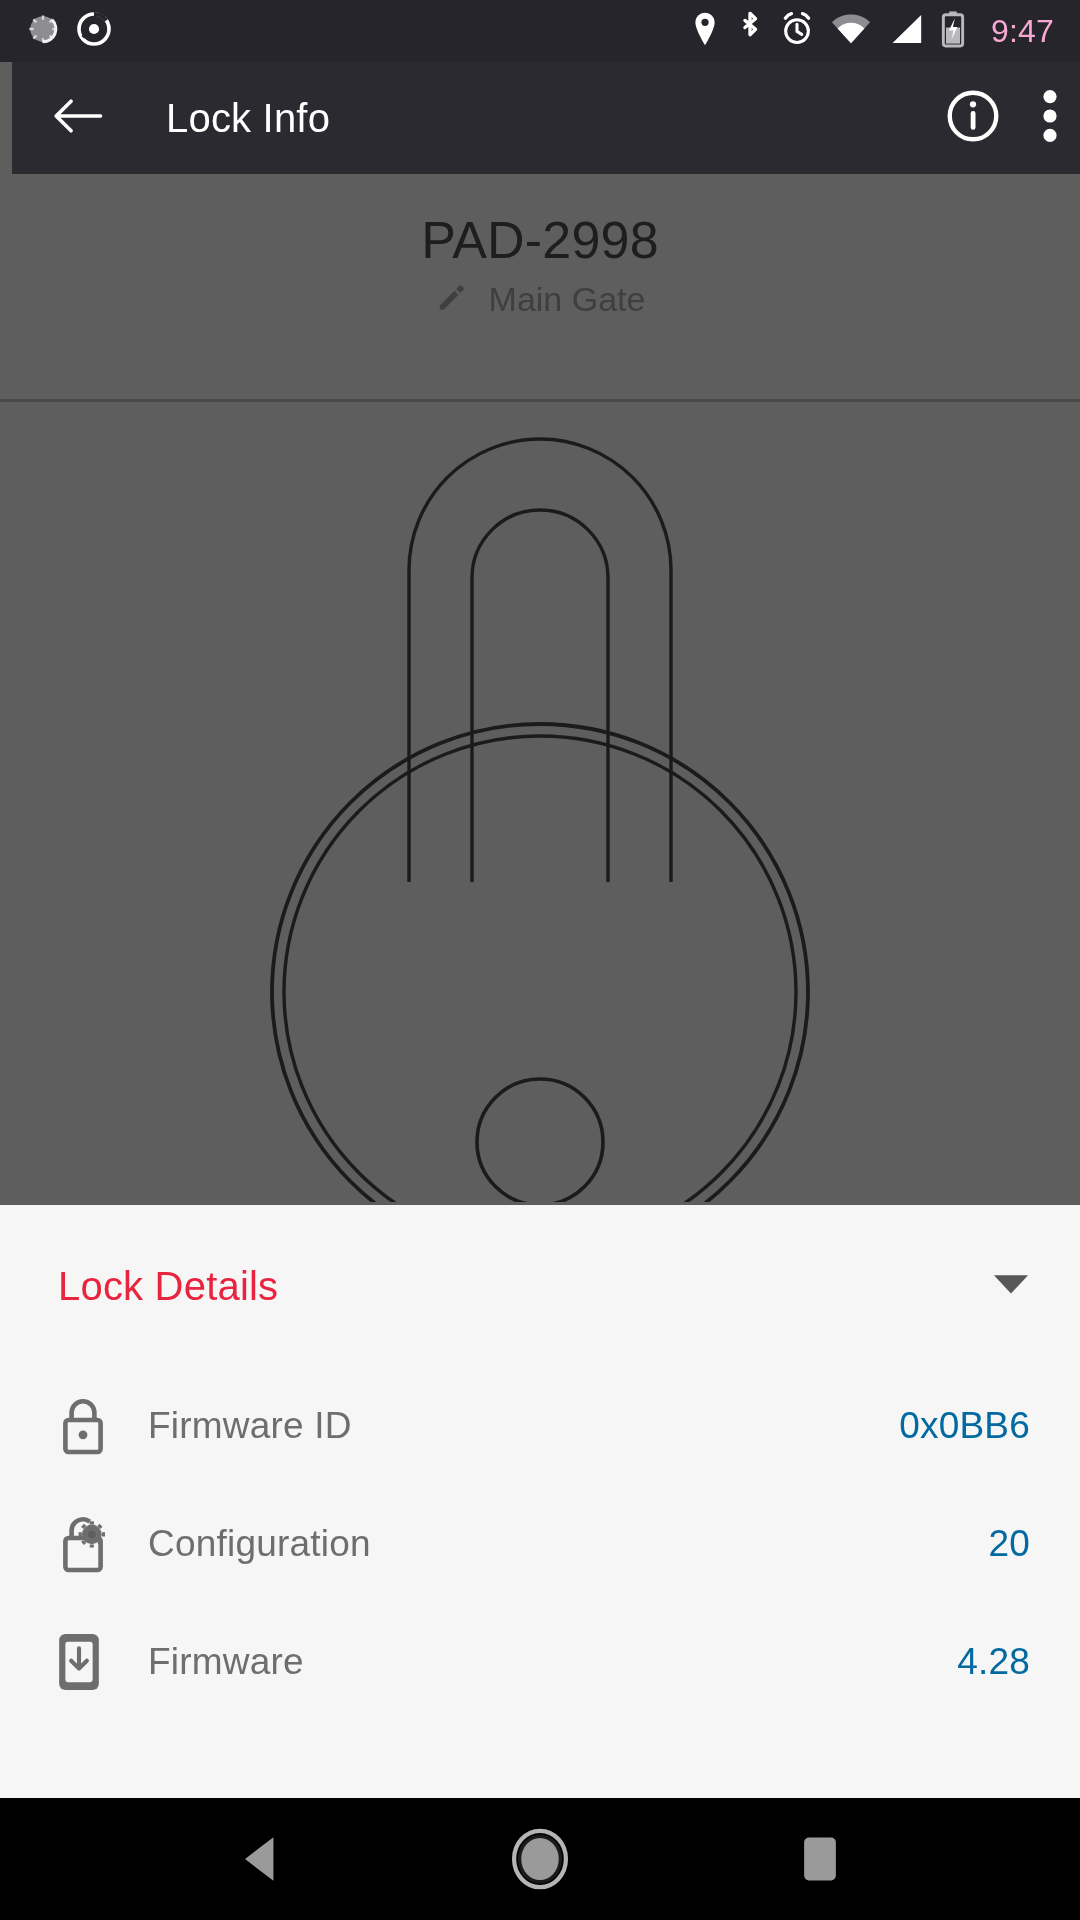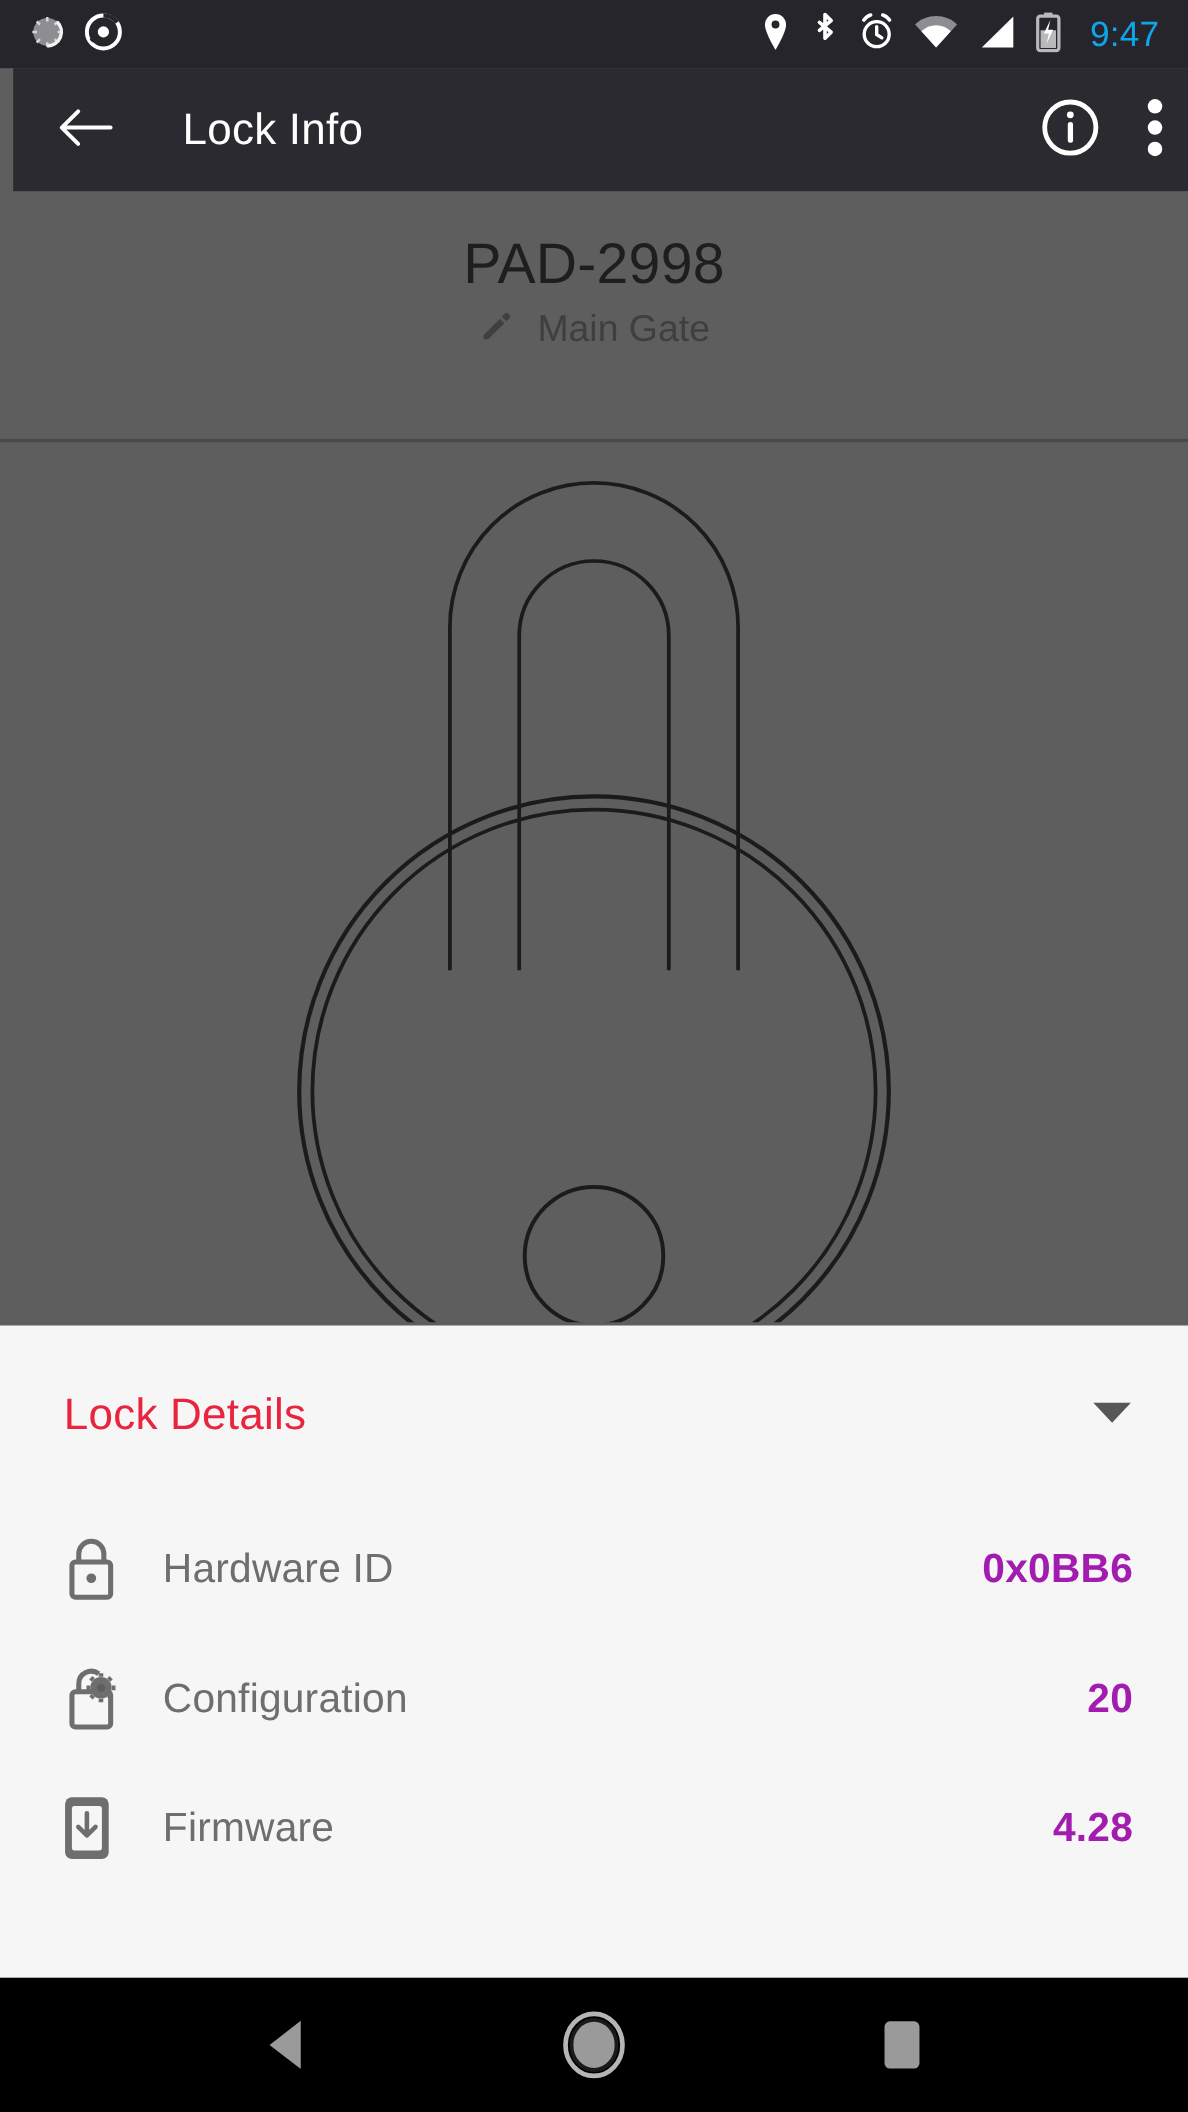--- a/index.html
+++ b/index.html
@@ -14,21 +14,21 @@
   
   .statusbar{
     position:absolute; top:0; left:0; width:1080px; height:62px;
     background:#26252b; display:flex; align-items:center;
     padding:0 26px;
   }
   .sb-left{ display:flex; align-items:center; gap:16px; }
   .sb-right{ margin-left:auto; display:flex; align-items:center; gap:17px; }
   .sb-ico{ display:block; }
   .sb-clock{
-    color:#0ea5e9; font-size:32px; letter-spacing:.2px;
+    color:#f9a8d4; font-size:32px; letter-spacing:.2px;
     margin-left:9px; line-height:1; font-weight:400;
   }
 
   
   .appbar{
     position:absolute; top:62px; left:12px; width:1080px; height:112px;
     background:#2b2a30; display:flex; align-items:center;
     padding:0 34px 0 40px;
   }
   .appbar-title{
@@ -75,21 +75,21 @@
 
   .row{
     height:118px; display:flex; align-items:center; padding:0 50px 0 56px;
   }
   .row-icon{ width:68px; display:flex; align-items:center; justify-content:flex-start; }
   .row-label{
     color:#6e6e6e; font-size:37px; font-weight:400; margin-left:24px;
     letter-spacing:.2px;
   }
   .row-value{
-    margin-left:auto; color:#a21caf; font-size:37px; font-weight:700;
+    margin-left:auto; color:#0369a1; font-size:37px; font-weight:400;
     letter-spacing:.2px;
   }
 
   
   .navbar{
     position:absolute; bottom:0; left:0; width:1080px; height:122px;
     background:#000000; display:flex; align-items:center;
     justify-content:space-around; padding:0 120px;
   }
   .nav-btn{ display:flex; align-items:center; justify-content:center; width:130px; height:122px; }
@@ -226,21 +226,21 @@
   </div>
 
   <div class="row">
     <span class="row-icon">
       <svg width="54" height="60" viewBox="0 0 26 30">
         <path d="M7.3 12V8.3a5.7 5.7 0 0 1 11.4 0V12" fill="none" stroke="#6e6e6e" stroke-width="2.3"></path>
         <rect x="4.2" y="12" width="17.6" height="16" rx="1.6" fill="none" stroke="#6e6e6e" stroke-width="2.3"></rect>
         <circle cx="13" cy="19.4" r="2.2" fill="#6e6e6e"></circle>
       </svg>
     </span>
-    <span class="row-label">Hardware ID</span>
+    <span class="row-label">Firmware ID</span>
     <span class="row-value">0x0BB6</span>
   </div>
 
   <div class="row">
     <span class="row-icon">
       <svg width="54" height="60" viewBox="0 0 26 30">
         <path d="M7.3 12V8.3a5.7 5.7 0 0 1 9.1-4.5" fill="none" stroke="#6e6e6e" stroke-width="2.3"></path>
         <path d="M4.2 13.6a1.6 1.6 0 0 1 1.6-1.6h14.4a1.6 1.6 0 0 1 1.6 1.6V26.4A1.6 1.6 0 0 1 20.2 28H5.8a1.6 1.6 0 0 1-1.6-1.6z" fill="none" stroke="#6e6e6e" stroke-width="2.3"></path>
         <g fill="#6e6e6e">
           <circle cx="17.4" cy="10.2" r="4.9"></circle>

